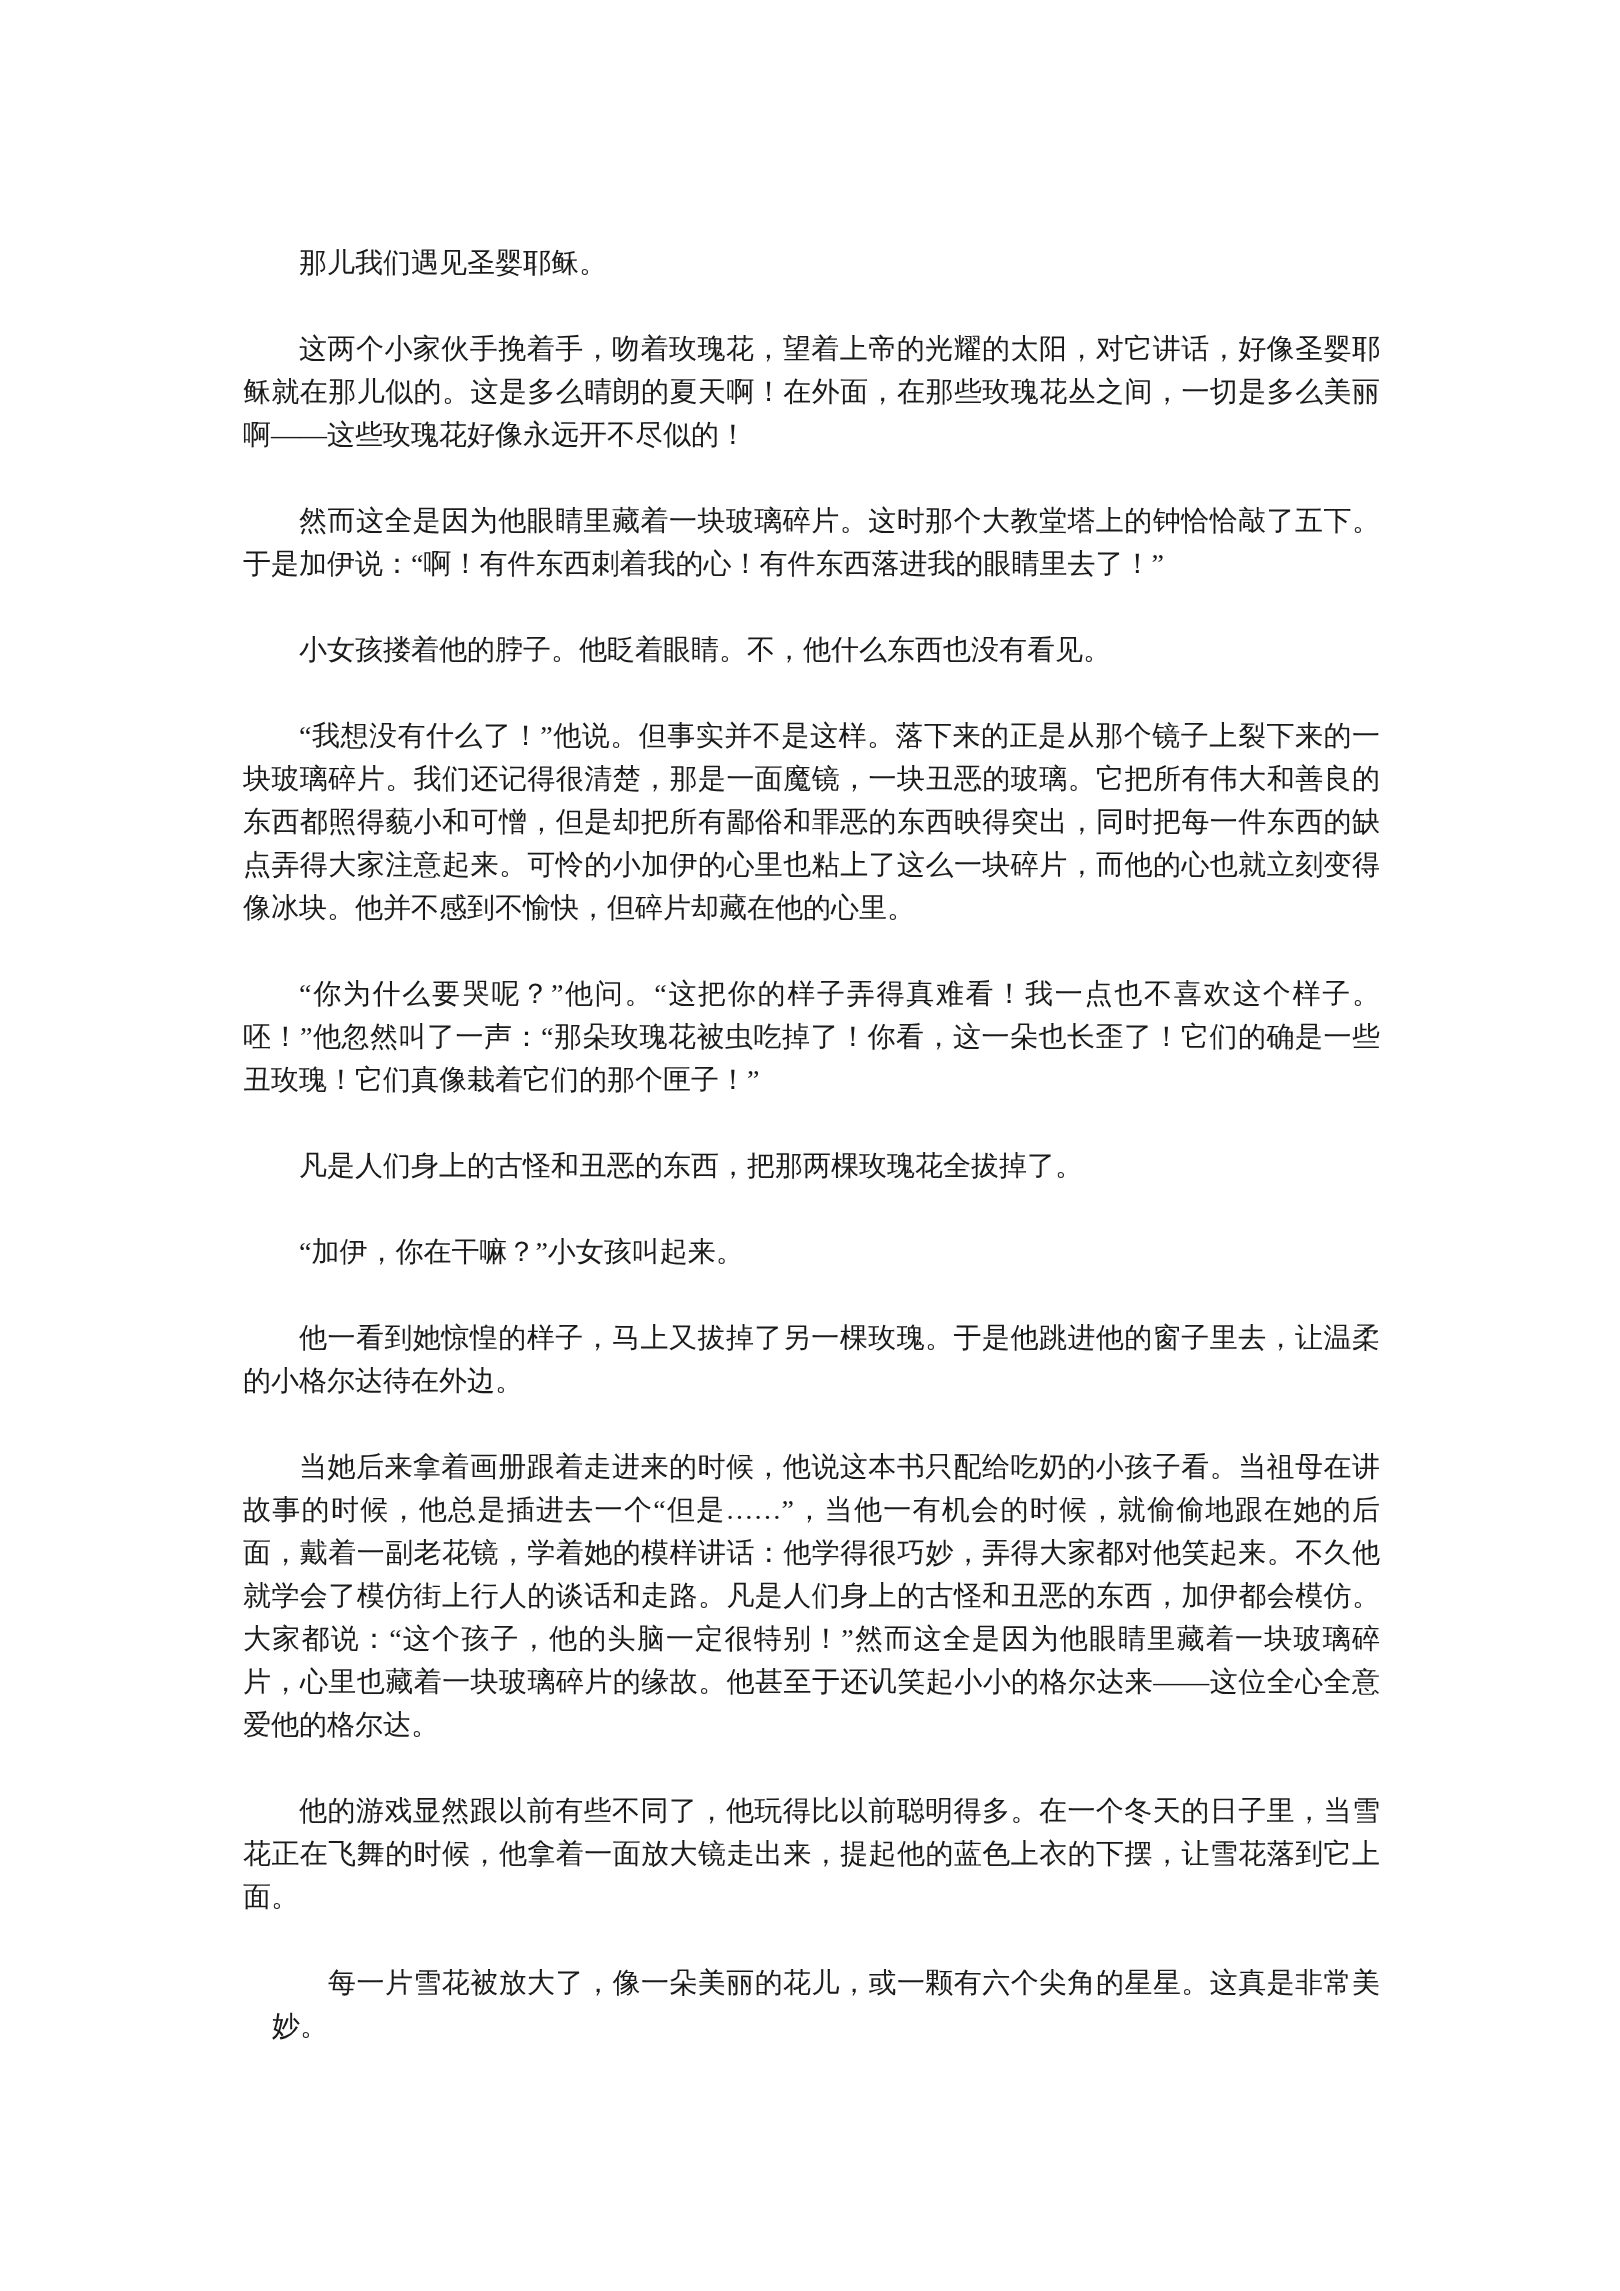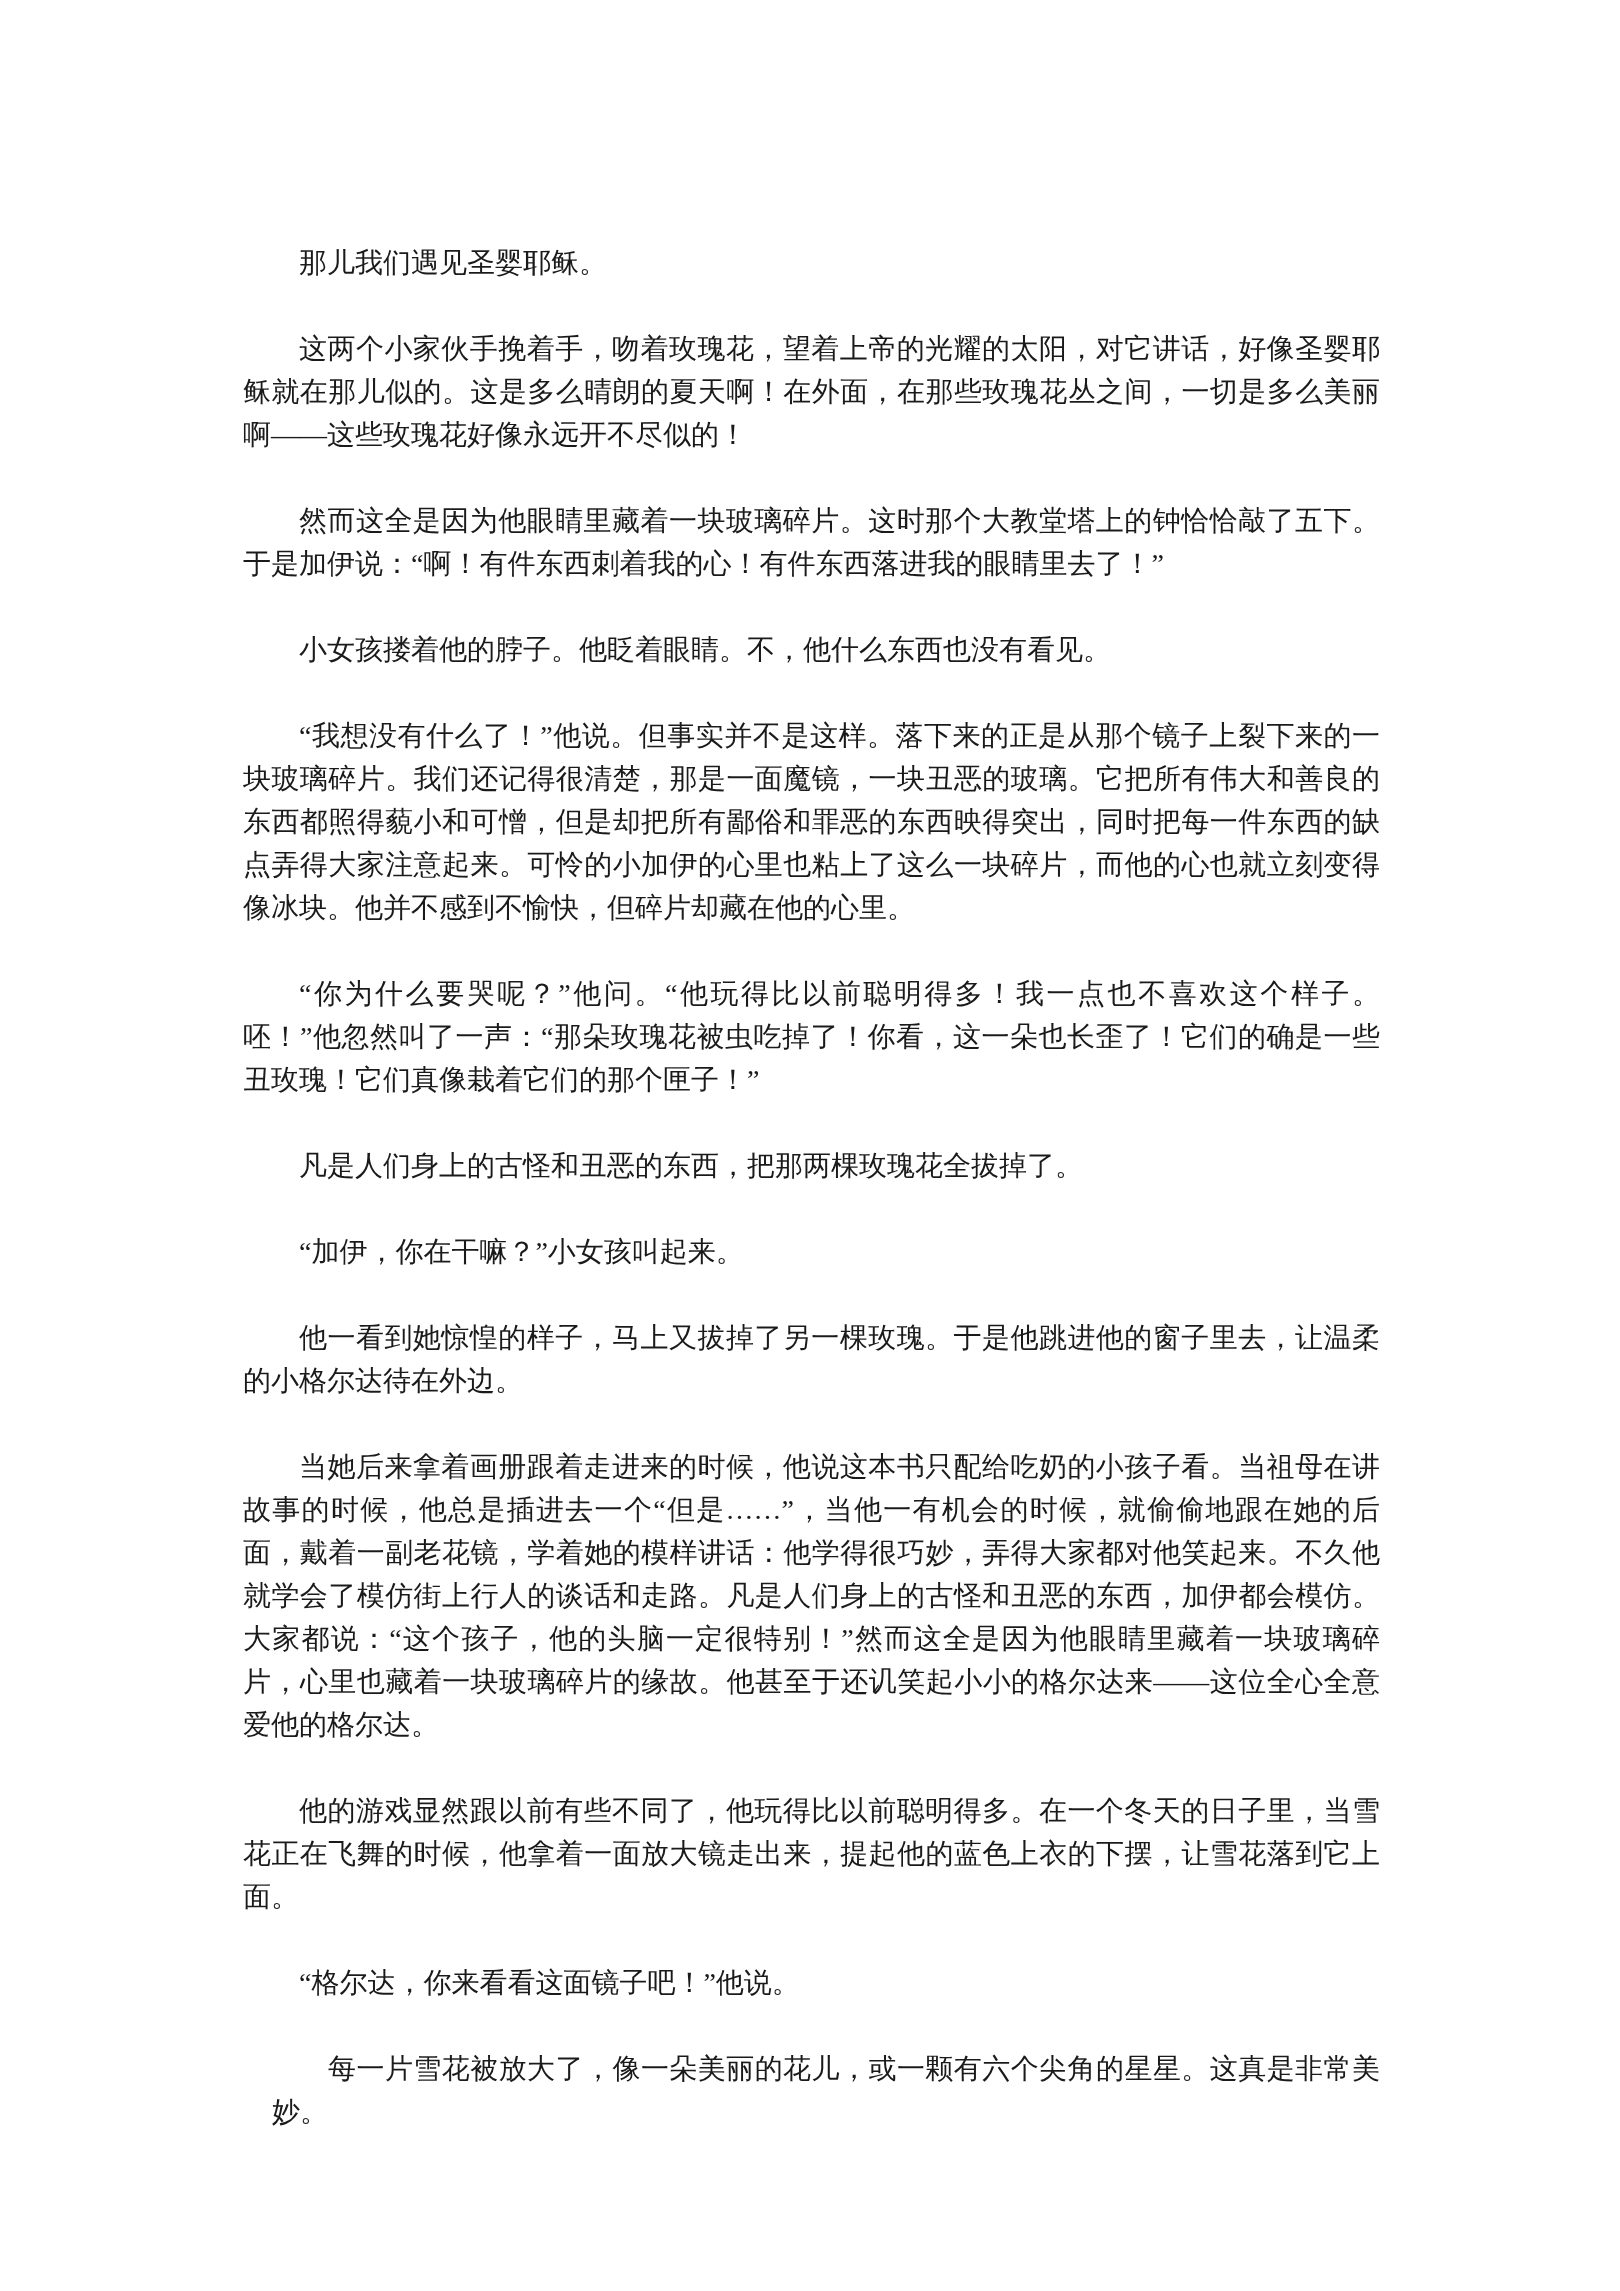--- a/index.html
+++ b/index.html
@@ -43,23 +43,22 @@
 </head>
 <body>
 
 <div class="page">
   <div class="content">
     <p>那儿我们遇见圣婴耶稣。</p>
     <p>这两个小家伙手挽着手，吻着玫瑰花，望着上帝的光耀的太阳，对它讲话，好像圣婴耶稣就在那儿似的。这是多么晴朗的夏天啊！在外面，在那些玫瑰花丛之间，一切是多么美丽啊——这些玫瑰花好像永远开不尽似的！</p>
     <p>然而这全是因为他眼睛里藏着一块玻璃碎片。这时那个大教堂塔上的钟恰恰敲了五下。于是加伊说：“啊！有件东西刺着我的心！有件东西落进我的眼睛里去了！”</p>
     <p>小女孩搂着他的脖子。他眨着眼睛。不，他什么东西也没有看见。</p>
     <p>“我想没有什么了！”他说。但事实并不是这样。落下来的正是从那个镜子上裂下来的一块玻璃碎片。我们还记得很清楚，那是一面魔镜，一块丑恶的玻璃。它把所有伟大和善良的东西都照得藐小和可憎，但是却把所有鄙俗和罪恶的东西映得突出，同时把每一件东西的缺点弄得大家注意起来。可怜的小加伊的心里也粘上了这么一块碎片，而他的心也就立刻变得像冰块。他并不感到不愉快，但碎片却藏在他的心里。</p>
-    <p>“你为什么要哭呢？”他问。“他玩得比以前聪明得多！我一点也不喜欢这个样子。呸！”他忽然叫了一声：“那朵玫瑰花被虫吃掉了！你看，这一朵也长歪了！它们的确是一些丑玫瑰！它们真像栽着它们的那个匣子！”</p>
+    <p>“你为什么要哭呢？”他问。“这把你的样子弄得真难看！我一点也不喜欢这个样子。呸！”他忽然叫了一声：“那朵玫瑰花被虫吃掉了！你看，这一朵也长歪了！它们的确是一些丑玫瑰！它们真像栽着它们的那个匣子！”</p>
     <p>凡是人们身上的古怪和丑恶的东西，把那两棵玫瑰花全拔掉了。</p>
     <p>“加伊，你在干嘛？”小女孩叫起来。</p>
     <p>他一看到她惊惶的样子，马上又拔掉了另一棵玫瑰。于是他跳进他的窗子里去，让温柔的小格尔达待在外边。</p>
     <p>当她后来拿着画册跟着走进来的时候，他说这本书只配给吃奶的小孩子看。当祖母在讲故事的时候，他总是插进去一个“但是……”，当他一有机会的时候，就偷偷地跟在她的后面，戴着一副老花镜，学着她的模样讲话：他学得很巧妙，弄得大家都对他笑起来。不久他就学会了模仿街上行人的谈话和走路。凡是人们身上的古怪和丑恶的东西，加伊都会模仿。大家都说：“这个孩子，他的头脑一定很特别！”然而这全是因为他眼睛里藏着一块玻璃碎片，心里也藏着一块玻璃碎片的缘故。他甚至于还讥笑起小小的格尔达来——这位全心全意爱他的格尔达。</p>
     <p>他的游戏显然跟以前有些不同了，他玩得比以前聪明得多。在一个冬天的日子里，当雪花正在飞舞的时候，他拿着一面放大镜走出来，提起他的蓝色上衣的下摆，让雪花落到它上面。</p>
-    <p>“格尔达，你来看看这面镜子吧！”他说。</p>
     <p>每一片雪花被放大了，像一朵美丽的花儿，或一颗有六个尖角的星星。这真是非常美妙。</p>
   </div>
 </div>
 
 
 </body></html>

